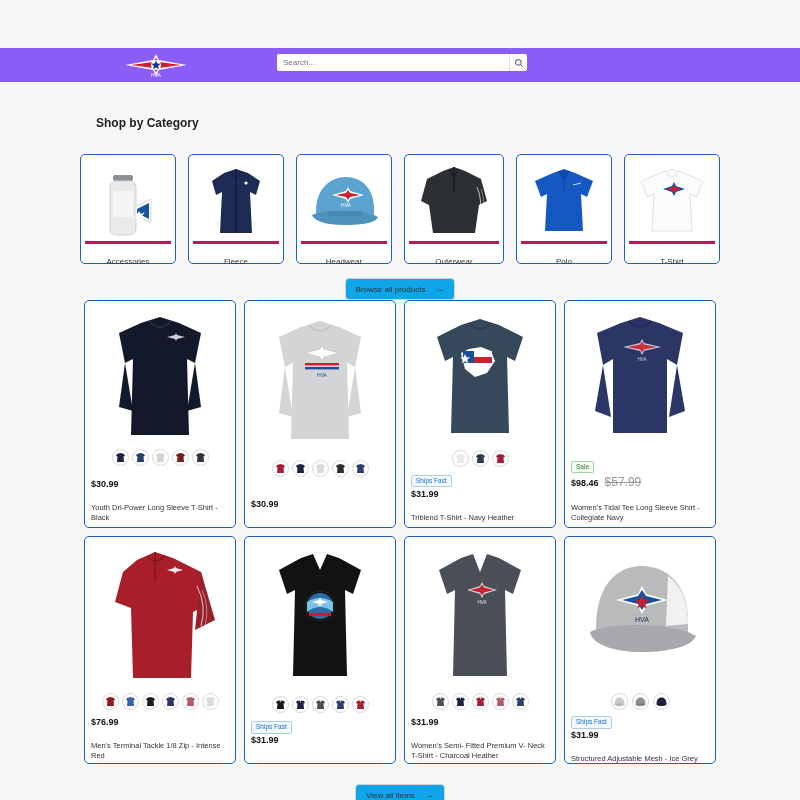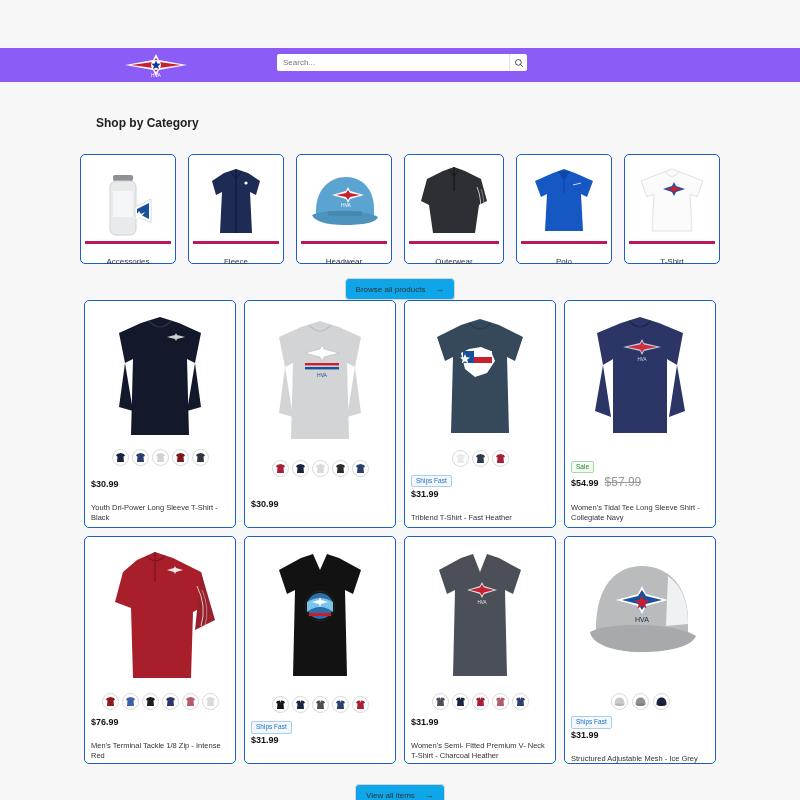--- a/index.html
+++ b/index.html
@@ -433,41 +433,41 @@
               <path d="M3 3 L6.5 2 L10 3 L11 5 L9.5 5.6 L10 11 L3 11 L3.5 5.6 L2 5 Z" fill="#a81f35"></path>
             </svg>
           </span>
       </div>
       <div class="badges">
         <span class="badge badge-ships">Ships Fast</span>
       </div>
       <div class="price-row">
         <span class="price">$31.99</span>
       </div>
-      <div class="prod-name">Triblend T-Shirt - Fast Heather</div>
+      <div class="prod-name">Triblend T-Shirt - Navy Heather</div>
     </div>
 
     <div class="prod-card">
       <div class="prod-img">
         <svg width="126" height="140" viewBox="0 0 126 140" aria-hidden="true">
           <path d="M44 16 L63 10 L82 16 L106 26 L100 58 L90 52 L90 126 L36 126 L36 52 L26 58 L20 26 Z" fill="#2b3566"></path>
           <path d="M52 14 Q63 26 74 14" fill="none" stroke="#1e2750" stroke-width="1.2"></path>
           <path d="M26 58 L18 104 L34 110" fill="#2b3566"></path>
           <path d="M100 58 L108 104 L92 110" fill="#2b3566"></path>
           <path d="M46 40 L63 36 L65 32 L67 36 L84 40 L67 44 L65 48 L63 44 Z" fill="#d8dbe6" opacity="0.9"></path>
           <path d="M50 40 L63 37.5 L65 34.5 L67 37.5 L80 40 L67 42.5 L65 45.5 L63 42.5 Z" fill="#c9202f" opacity="0.9"></path>
           <text x="65" y="54" text-anchor="middle" font-size="4.5" fill="#ccd2e2" font-family="Liberation Sans, sans-serif">HVA</text>
         </svg>
       </div>
       <div class="swatches"></div>
       <div class="badges">
         <span class="badge badge-sale">Sale</span>
       </div>
       <div class="price-row">
-        <span class="price">$54.99</span>
+        <span class="price">$98.46</span>
         <span class="price-old">$57.99</span>
       </div>
       <div class="prod-name">Women's Tidal Tee Long Sleeve Shirt - Collegiate Navy</div>
     </div>
 
     <div class="prod-card">
       <div class="prod-img">
         <svg width="126" height="150" viewBox="0 0 126 150" aria-hidden="true">
           <path d="M40 18 L58 10 L76 16 L104 30 L112 62 L96 70 L94 136 L36 136 L34 66 L18 60 L26 30 Z" fill="#a81f2b"></path>
           <path d="M58 10 L58 40" stroke="#7e141e" stroke-width="1.4"></path>

